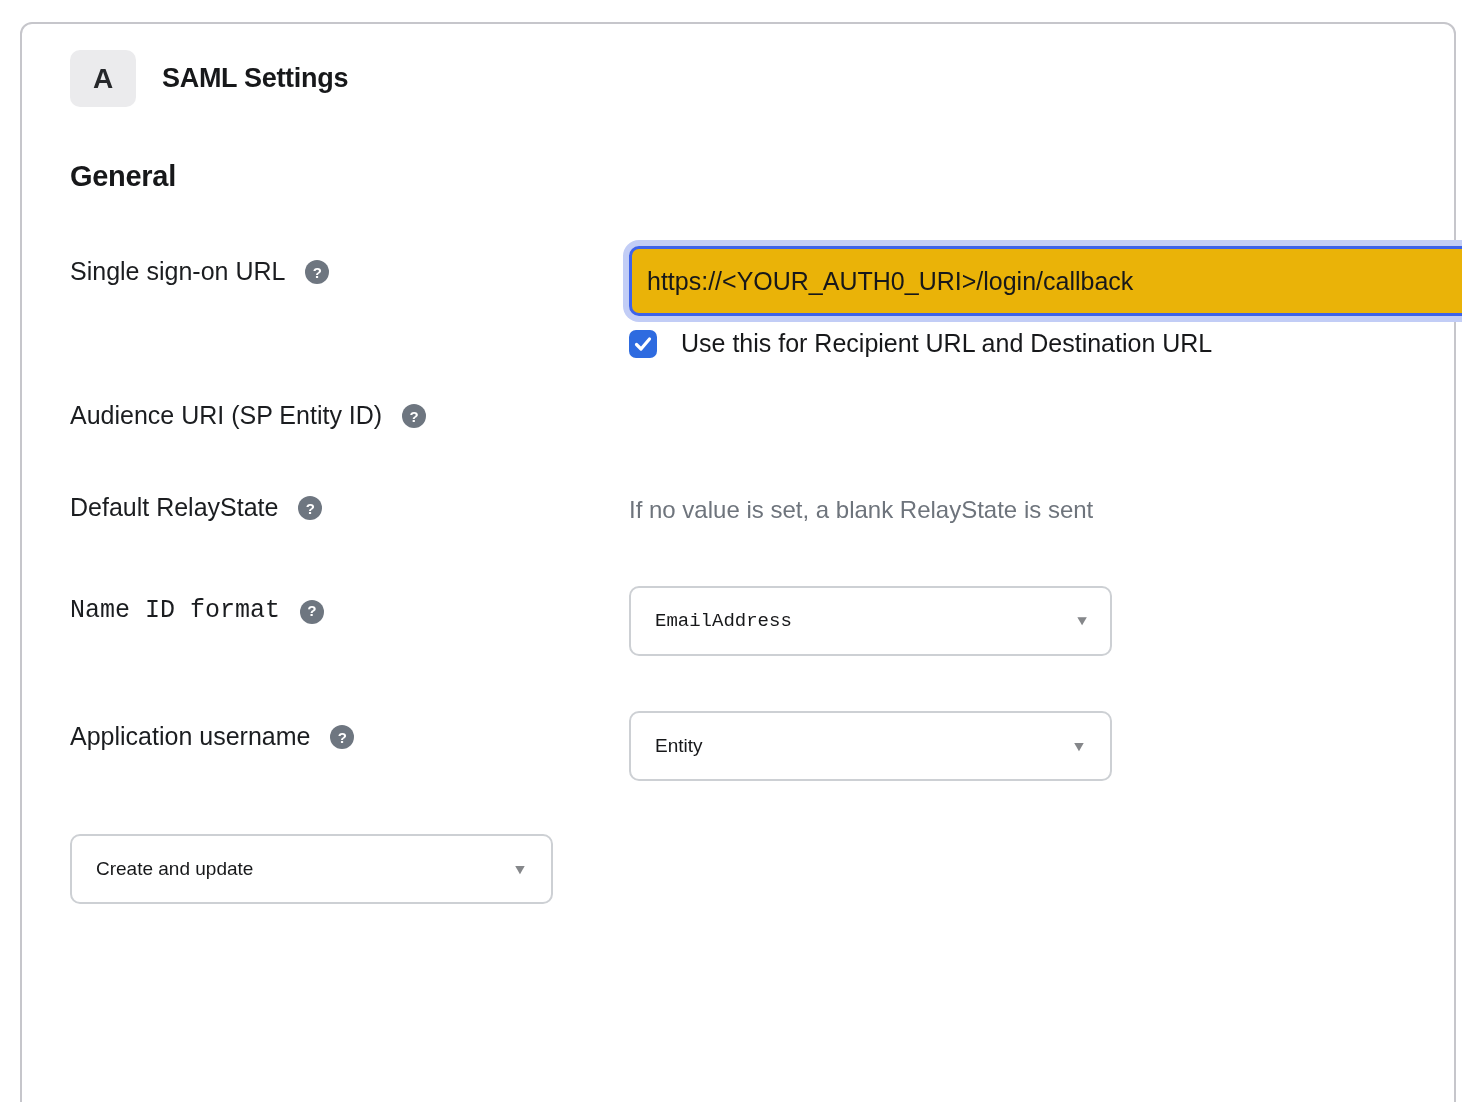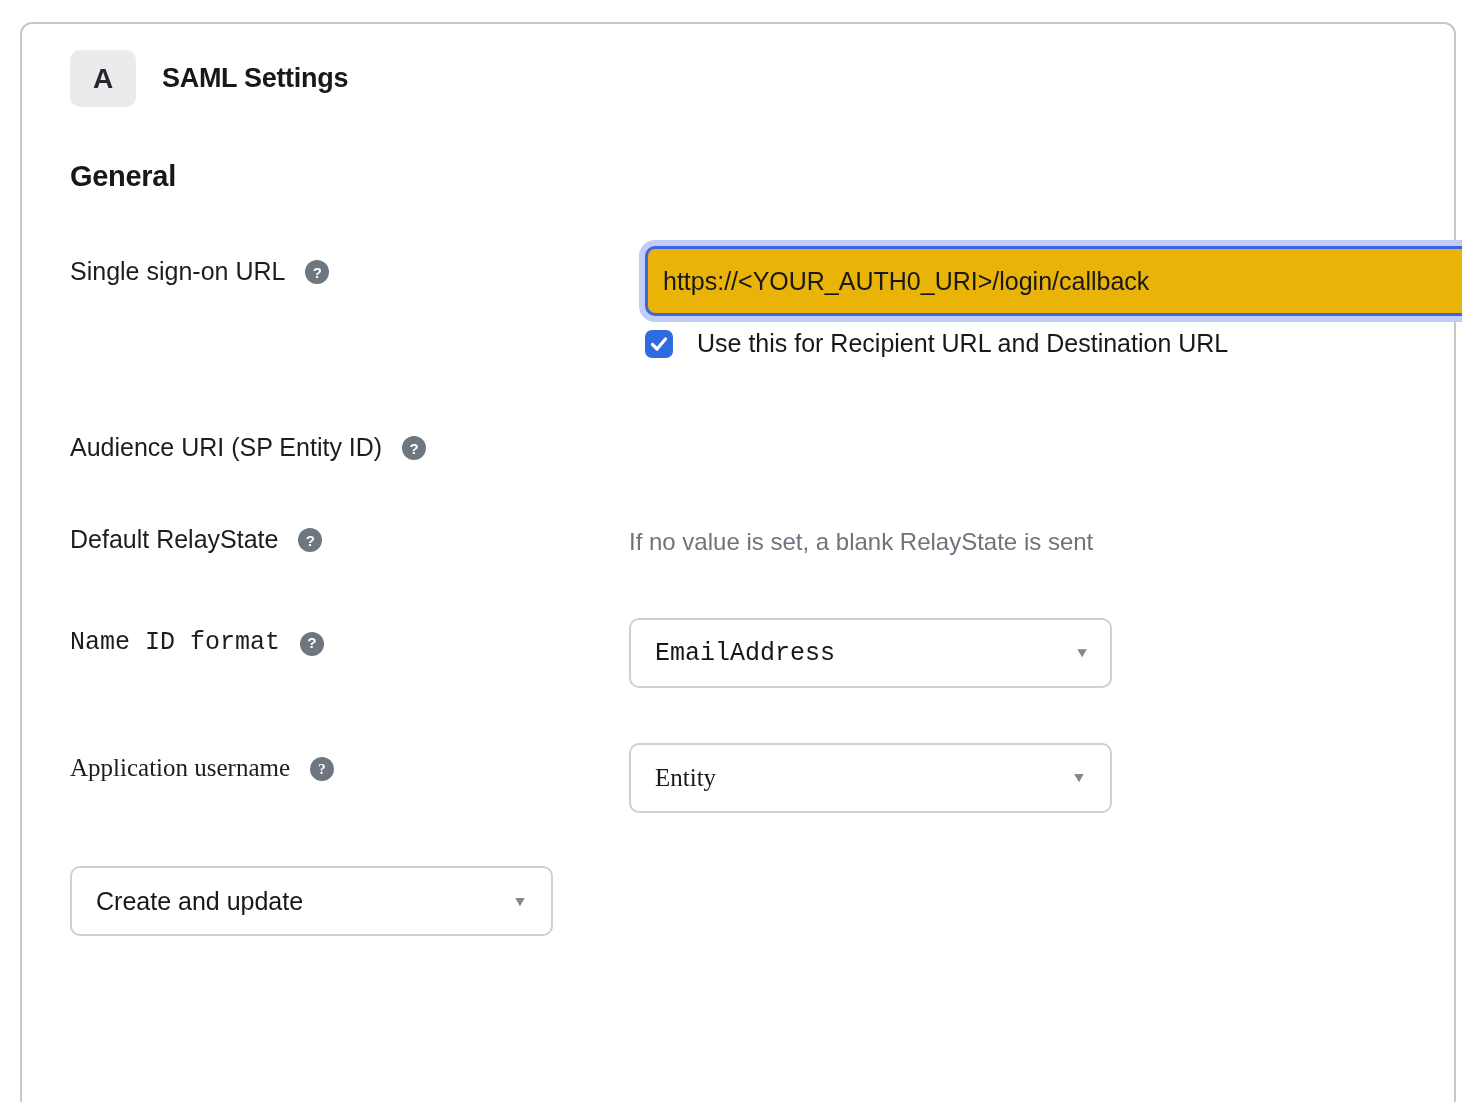--- a/index.html
+++ b/index.html
@@ -102,30 +102,30 @@
   }
   .select-box {
     width: 483px; height: 70px;
     border: 2px solid #cdd0d4;
     border-radius: 10px;
     background: #ffffff;
     display: flex; align-items: center; justify-content: space-between;
     padding: 0 24px;
     cursor: pointer;
   }
-  .select-value { font-size: 25px; color: #17181a; }
+  .select-value { font-size: 19px; color: #17181a; }
   .select-arrow {
     font-size: 14px; color: #85878a;
     transform: scaleX(1.15);
   }
-  .mb-r1 { margin-bottom: 64px; gap: 16px; }
+  .mb-r1 { margin-bottom: 32px; }
   .mb-r2 { margin-bottom: 52px; }
   .mb-r3 { margin-bottom: 62px; }
   .mb-r4 { margin-bottom: 55px; font-family: Liberation Mono, monospace; }
-  .mb-r5 { margin-bottom: 53px; font-family: Liberation Serif, serif; }
+  .mb-r5 { margin-bottom: 53px; }
 </style>
 </head>
 <body>
 
 <div class="card">
 
   <div class="section-header">
     <div class="step-badge">A</div>
     <div class="section-title">SAML Settings</div>
   </div>

